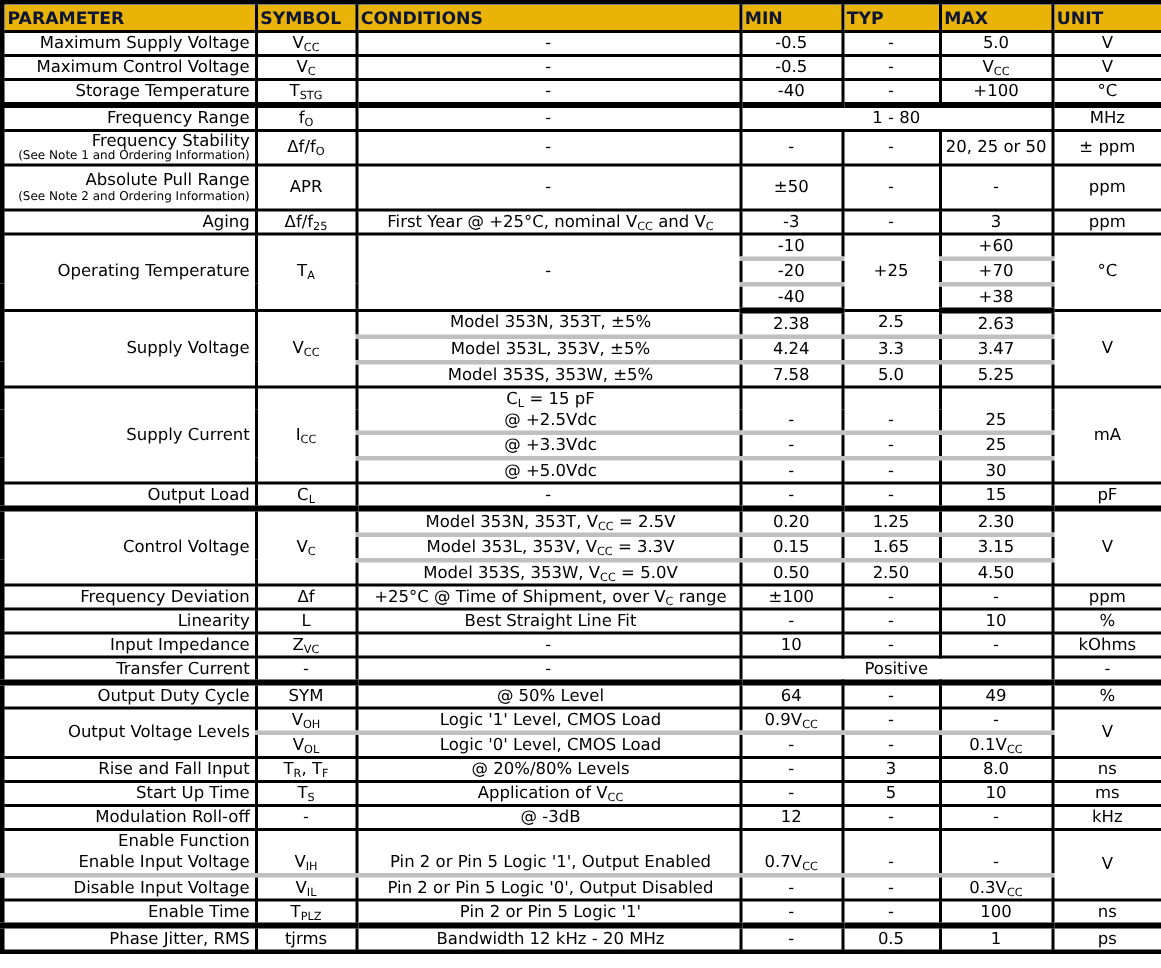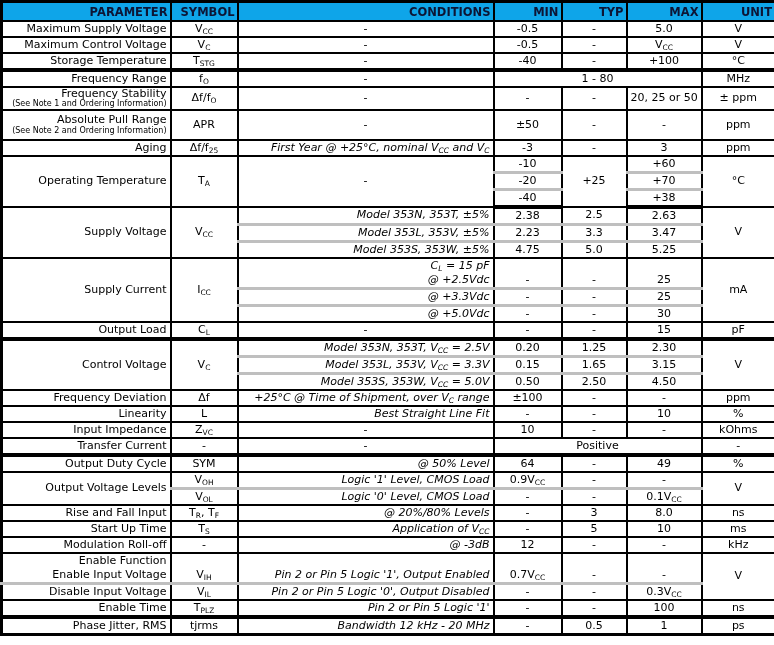--- a/index.html
+++ b/index.html
@@ -1,25 +1,25 @@
 <!DOCTYPE html>
 <html><head>
 <meta charset="utf-8">
 <style>
   html,body { margin:0; padding:0; background:#ffffff; }
   body { width:774px; font-family:"DejaVu Sans","Liberation Sans",sans-serif; }
   table { border-collapse:collapse; width:774px; table-layout:fixed; margin:0; }
   th, td { border:2px solid #000000; overflow:hidden; white-space:nowrap; }
   th {
-    background:#0ea5e9; color:#0D1535; font-weight:bold;
-    font-size:11.5px; height:15px; text-align:right; padding:1px 2px;
+    background:#eab308; color:#0D1535; font-weight:bold;
+    font-size:11.5px; height:15px; text-align:left; padding:1px 2px;
   }
   td { font-size:11px; color:#000; height:14px; padding:0 3px; text-align:center; line-height:1.12; }
   td.param { text-align:right; padding-left:4px; }
-  td.left  { text-align:right; padding-left:6px;font-style:italic; }
+  td.left  { text-align:center; padding-left:6px; }
   td.indent { padding-left:12px; }
   tr.thick td { border-bottom-width:4px; }
   tr.tall td { height:28px; }
   td.greytop { border-top:3px solid #BFBFBF;margin-left:20px; }
   td.hiddentop { border-top-style:hidden; }
   sub { font-size:7.5px; line-height:0; vertical-align:-2px; }
   .note { font-size:8px; line-height:1.05; white-space:nowrap; font-weight:normal; }
   table { border:3px solid #000; }
 </style>
 </head>
@@ -129,27 +129,27 @@
         <td rowspan="3" class="param">Supply Voltage</td>
         <td rowspan="3">V<sub>CC</sub></td>
         <td class="left">Model 353N, 353T, ±5%</td>
         <td>2.38</td>
         <td>2.5</td>
         <td>2.63</td>
         <td rowspan="3">V</td>
       </tr>
       <tr>
         <td class="left greytop">Model 353L, 353V, ±5%</td>
-        <td class="greytop">2.23</td>
+        <td class="greytop">4.24</td>
         <td class="greytop">3.3</td>
         <td class="greytop">3.47</td>
       </tr>
       <tr>
         <td class="left greytop">Model 353S, 353W, ±5%</td>
-        <td class="greytop">4.75</td>
+        <td class="greytop">7.58</td>
         <td class="greytop">5.0</td>
         <td class="greytop">5.25</td>
       </tr>
       <tr>
         <td rowspan="4" class="param">Supply Current</td>
         <td rowspan="4">I<sub>CC</sub></td>
         <td class="left">C<sub>L</sub> = 15 pF</td>
         <td></td>
         <td></td>
         <td></td>

